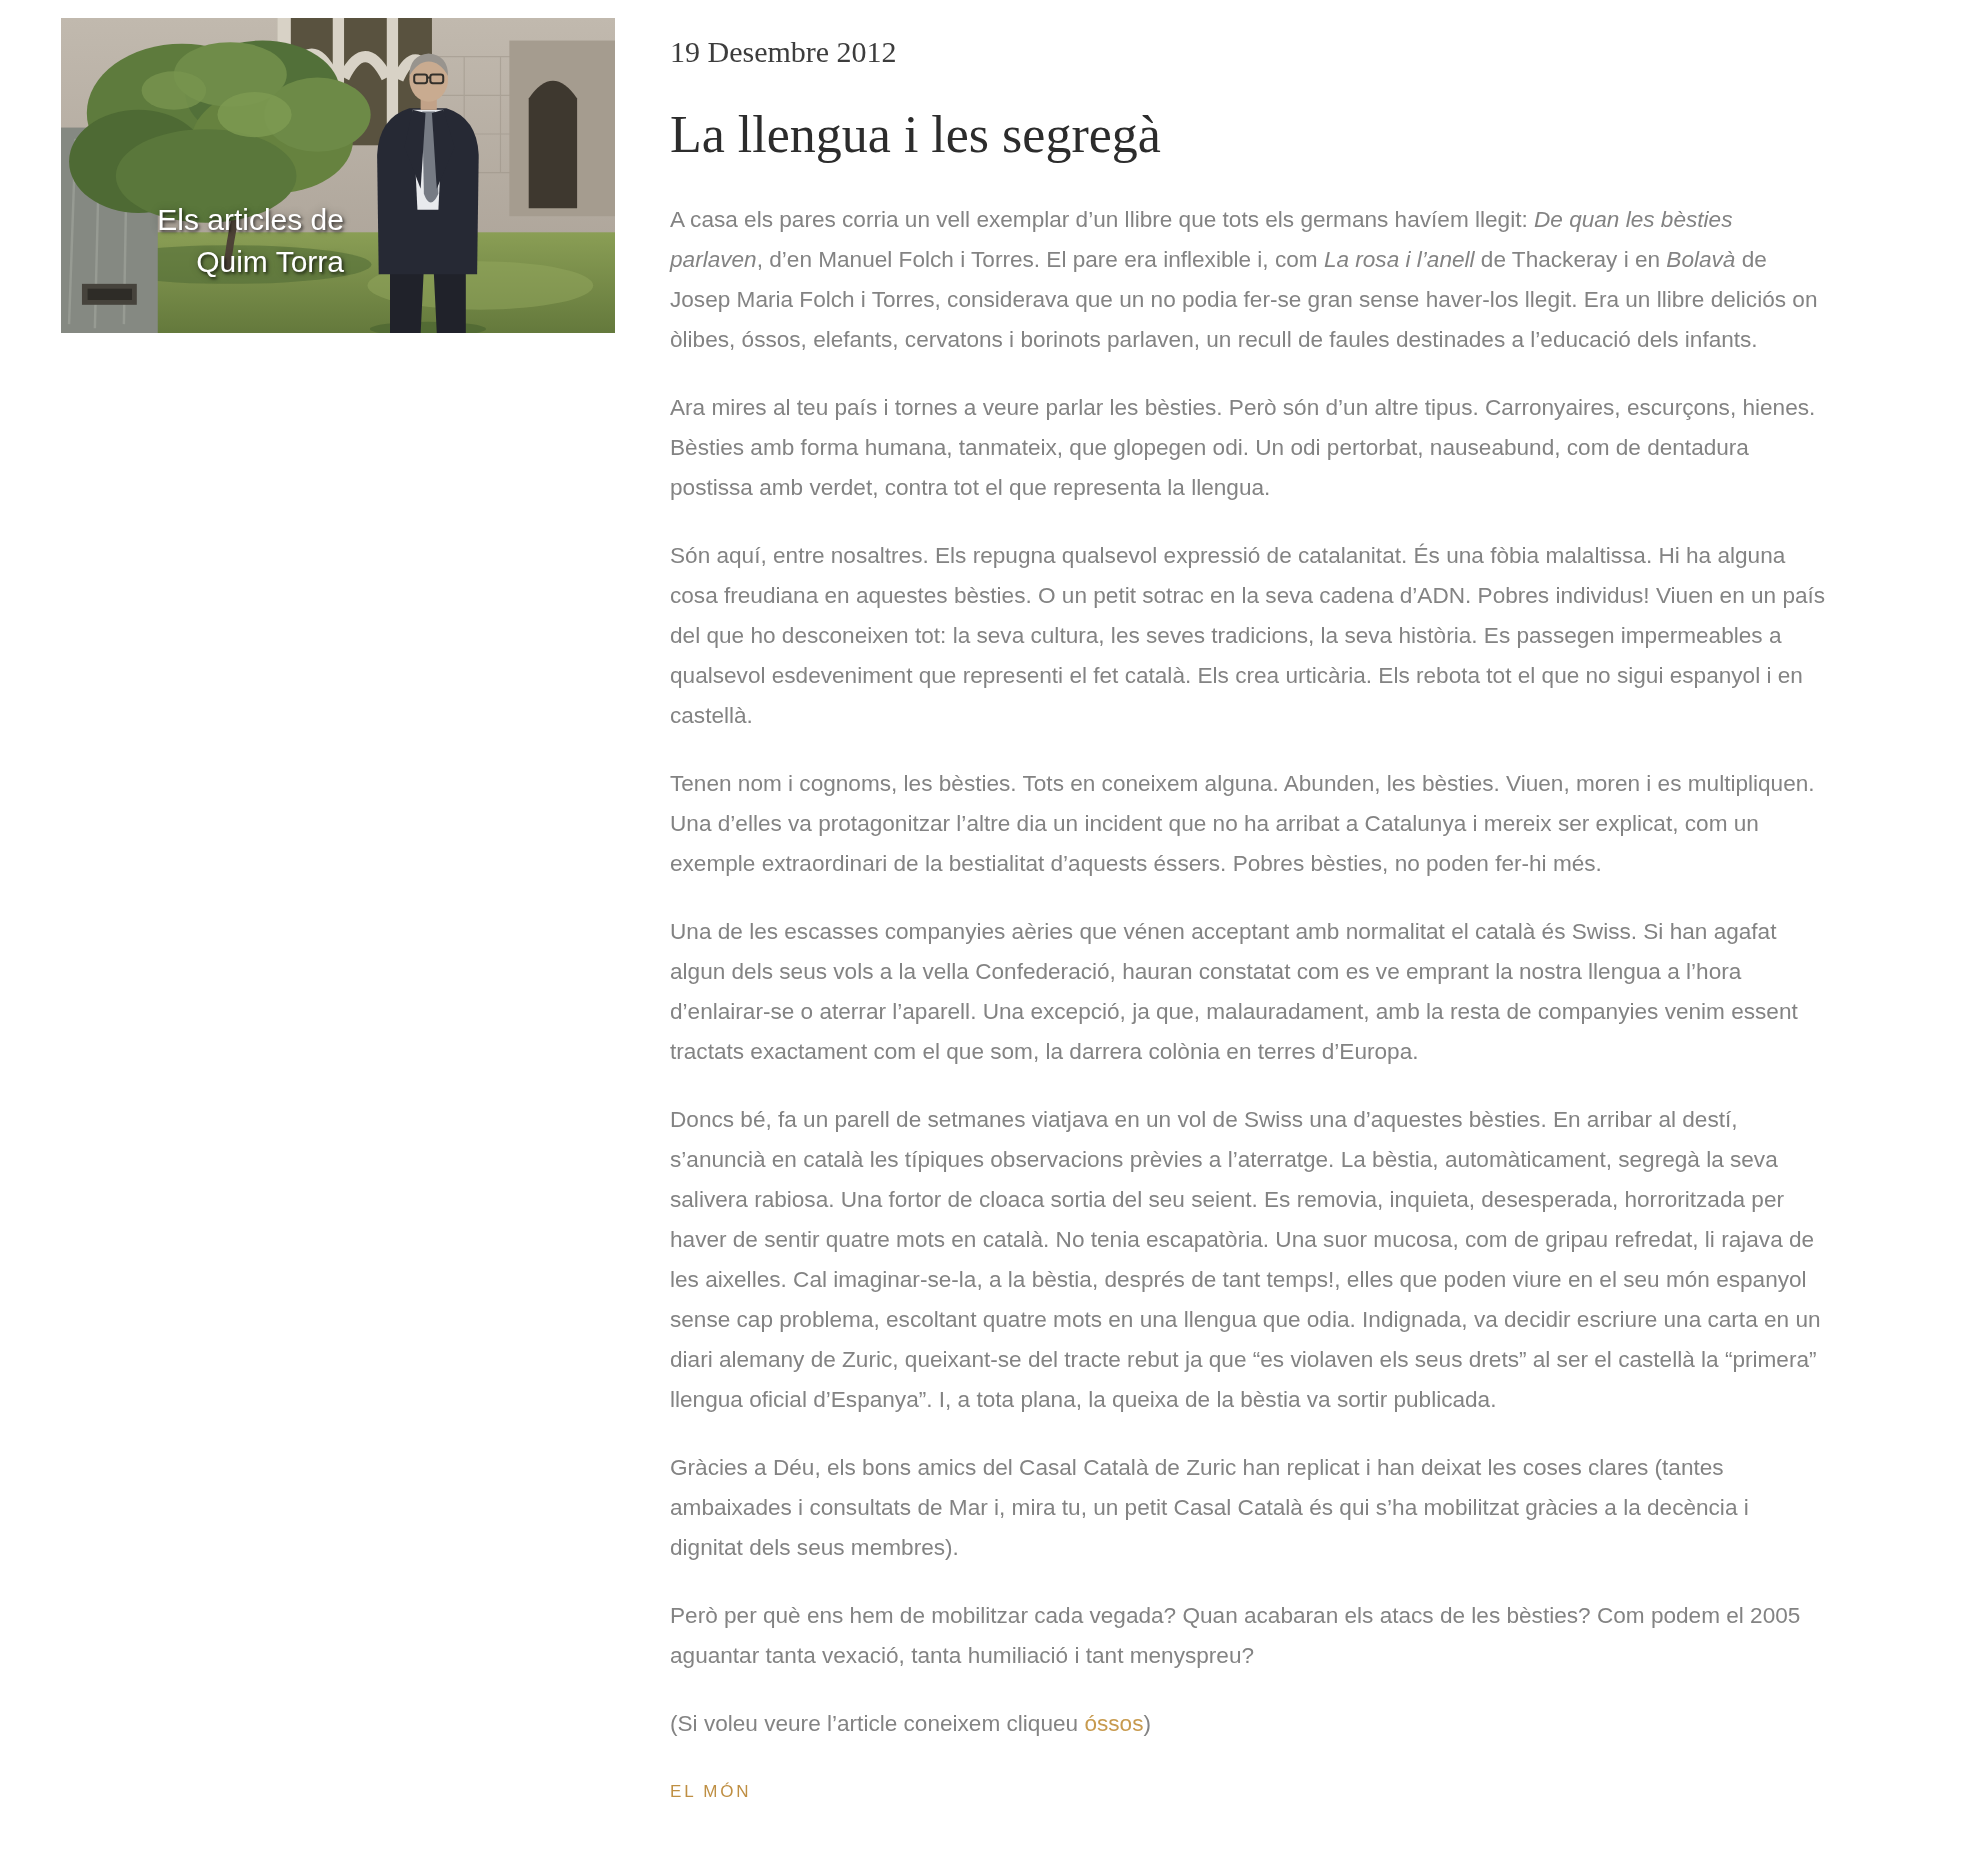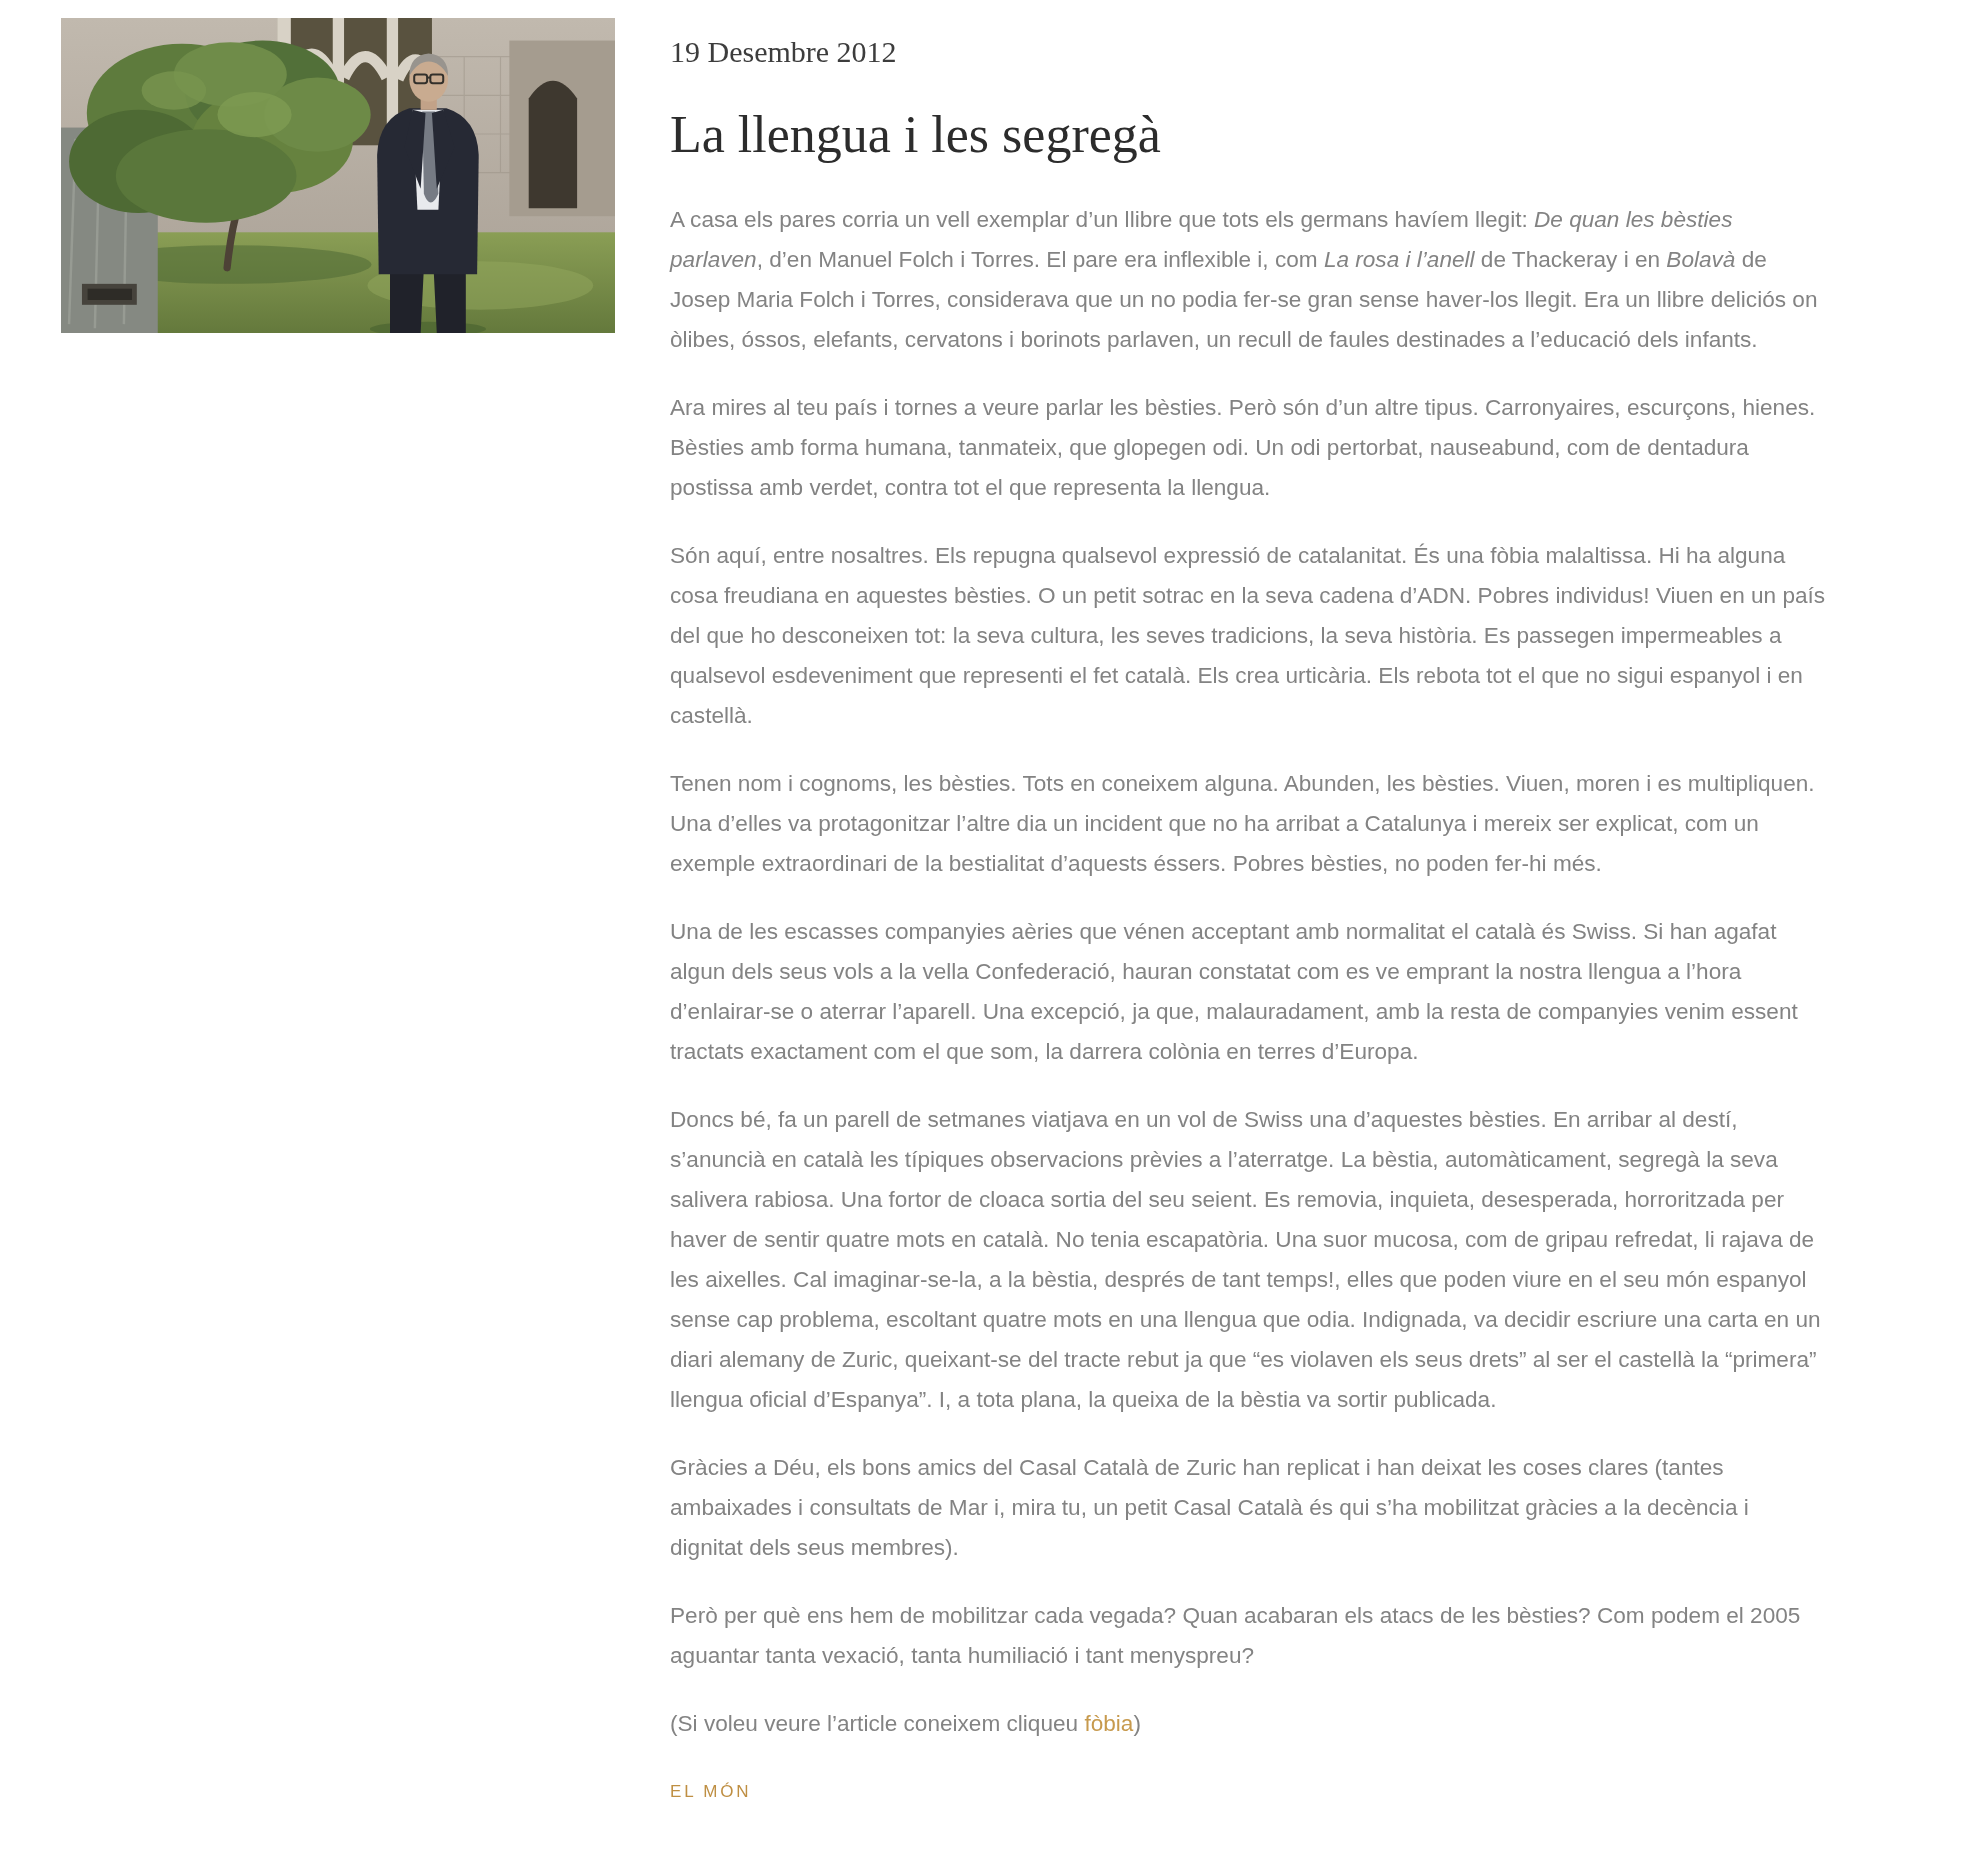--- a/index.html
+++ b/index.html
@@ -168,36 +168,40 @@
         <ellipse cx="456" cy="76" rx="24" ry="28" fill="#c9ab90"></ellipse>
         <path d="M432 72 Q432 46 456 44 Q480 46 480 72 Q470 54 456 54 Q442 54 432 72 Z" fill="#98948e"></path>
         <g stroke="#33302b" stroke-width="2.5" fill="none">
           <rect x="438" y="70" width="16" height="11" rx="3"></rect>
           <rect x="458" y="70" width="16" height="11" rx="3"></rect>
           <line x1="454" y1="74" x2="458" y2="74"></line>
         </g>
       </g>
     </svg>
 
+    <div class="hero-caption">
+      <div>Els articles de</div>
+      <div>Quim Torra</div>
+    </div>
   </figure>
 
   <article class="article">
     <div class="date">19 Desembre 2012</div>
     <h1 class="title">La llengua i les segregà</h1>
 
     <div id="paragraphs" class="body-text">
         <p><span>A casa els pares corria un vell exemplar d’un llibre que tots els germans havíem llegit: </span><em>De quan les bèsties parlaven</em><span>, d’en Manuel Folch i Torres. El pare era inflexible i, com </span><em>La rosa i l’anell</em><span> de Thackeray i en </span><em>Bolavà</em><span> de Josep Maria Folch i Torres, considerava que un no podia fer-se gran sense haver-los llegit. Era un llibre deliciós on òlibes, óssos, elefants, cervatons i borinots parlaven, un recull de faules destinades a l’educació dels infants.</span></p>
         <p><span>Ara mires al teu país i tornes a veure parlar les bèsties. Però són d’un altre tipus. Carronyaires, escurçons, hienes. Bèsties amb forma humana, tanmateix, que glopegen odi. Un odi pertorbat, nauseabund, com de dentadura postissa amb verdet, contra tot el que representa la llengua.</span></p>
         <p><span>Són aquí, entre nosaltres. Els repugna qualsevol expressió de catalanitat. És una fòbia malaltissa. Hi ha alguna cosa freudiana en aquestes bèsties. O un petit sotrac en la seva cadena d’ADN. Pobres individus! Viuen en un país del que ho desconeixen tot: la seva cultura, les seves tradicions, la seva història. Es passegen impermeables a qualsevol esdeveniment que representi el fet català. Els crea urticària. Els rebota tot el que no sigui espanyol i en castellà.</span></p>
         <p><span>Tenen nom i cognoms, les bèsties. Tots en coneixem alguna. Abunden, les bèsties. Viuen, moren i es multipliquen. Una d’elles va protagonitzar l’altre dia un incident que no ha arribat a Catalunya i mereix ser explicat, com un exemple extraordinari de la bestialitat d’aquests éssers. Pobres bèsties, no poden fer-hi més.</span></p>
         <p><span>Una de les escasses companyies aèries que vénen acceptant amb normalitat el català és Swiss. Si han agafat algun dels seus vols a la vella Confederació, hauran constatat com es ve emprant la nostra llengua a l’hora d’enlairar-se o aterrar l’aparell. Una excepció, ja que, malauradament, amb la resta de companyies venim essent tractats exactament com el que som, la darrera colònia en terres d’Europa.</span></p>
         <p><span>Doncs bé, fa un parell de setmanes viatjava en un vol de Swiss una d’aquestes bèsties. En arribar al destí, s’anuncià en català les típiques observacions prèvies a l’aterratge. La bèstia, automàticament, segregà la seva salivera rabiosa. Una fortor de cloaca sortia del seu seient. Es removia, inquieta, desesperada, horroritzada per haver de sentir quatre mots en català. No tenia escapatòria. Una suor mucosa, com de gripau refredat, li rajava de les aixelles. Cal imaginar-se-la, a la bèstia, després de tant temps!, elles que poden viure en el seu món espanyol sense cap problema, escoltant quatre mots en una llengua que odia. Indignada, va decidir escriure una carta en un diari alemany de Zuric, queixant-se del tracte rebut ja que “es violaven els seus drets” al ser el castellà la “primera” llengua oficial d’Espanya”. I, a tota plana, la queixa de la bèstia va sortir publicada.</span></p>
         <p><span>Gràcies a Déu, els bons amics del Casal Català de Zuric han replicat i han deixat les coses clares (tantes ambaixades i consultats de Mar i, mira tu, un petit Casal Català és qui s’ha mobilitzat gràcies a la decència i dignitat dels seus membres).</span></p>
         <p><span>Però per què ens hem de mobilitzar cada vegada? Quan acabaran els atacs de les bèsties? Com podem el 2005 aguantar tanta vexació, tanta humiliació i tant menyspreu?</span></p>
       </div>
 
-    <p class="closing"><span>(Si voleu veure l’article coneixem cliqueu </span><a href="#">fòbia</a><span>)</span></p>
+    <p class="closing"><span>(Si voleu veure l’article coneixem cliqueu </span><a href="#">óssos</a><span>)</span></p>
 
     <a class="source" href="#">EL MÓN</a>
   </article>
 
 </div>
 
 
 </body></html>

